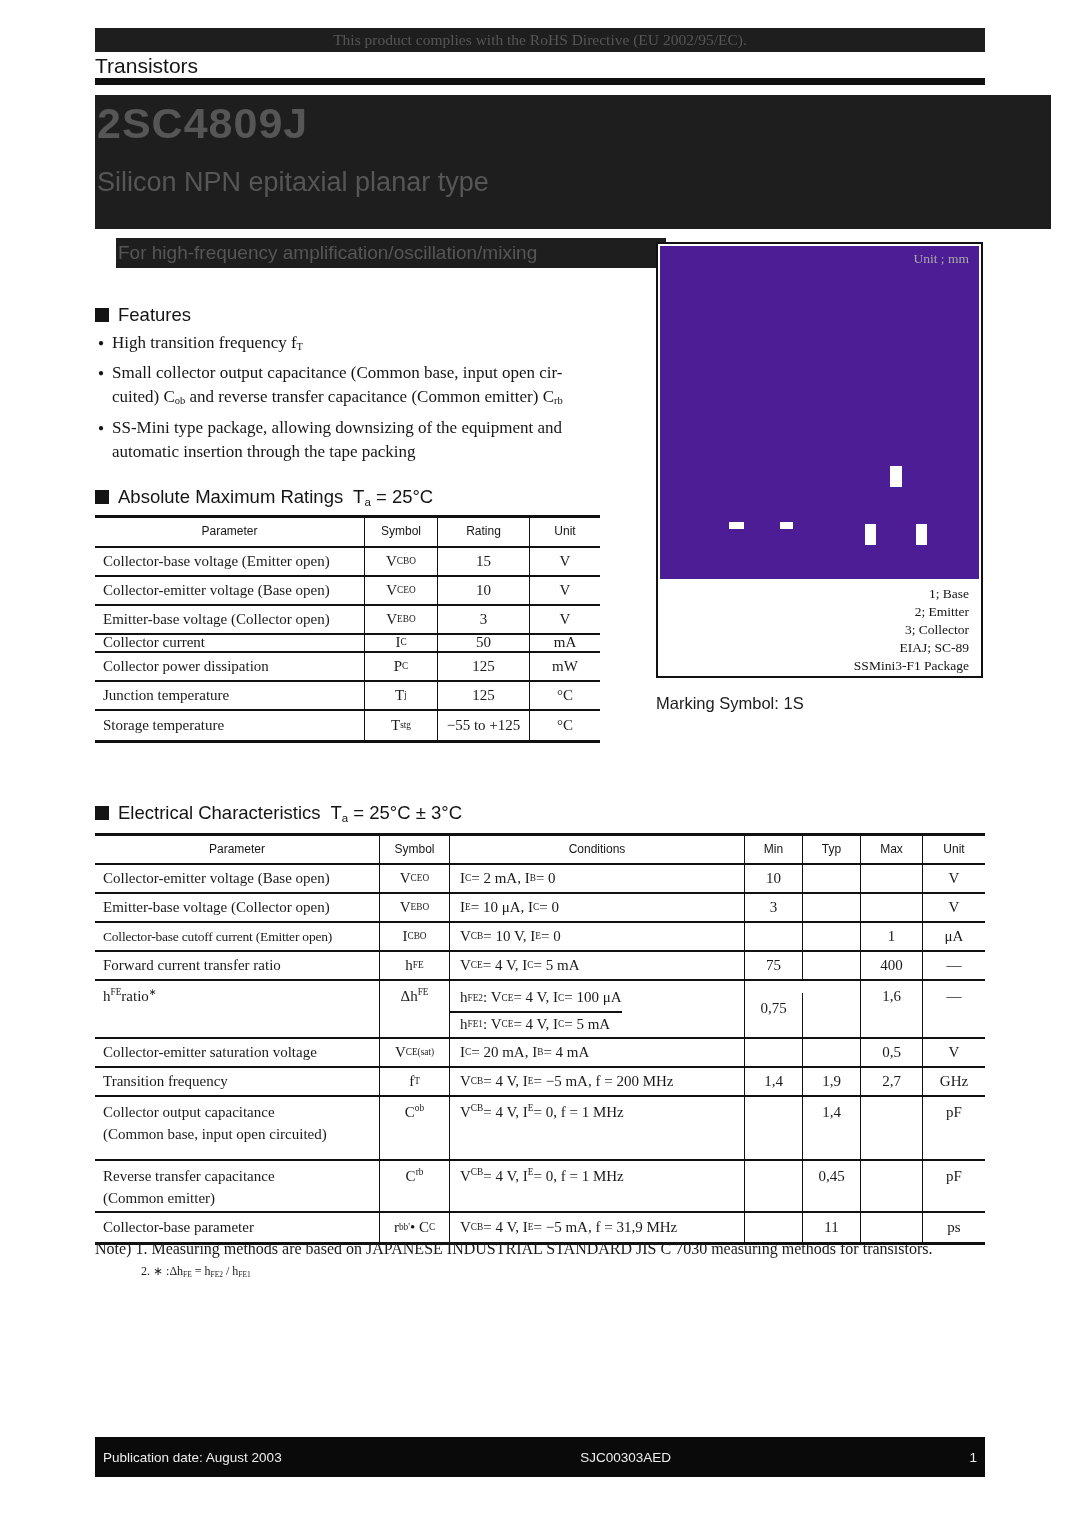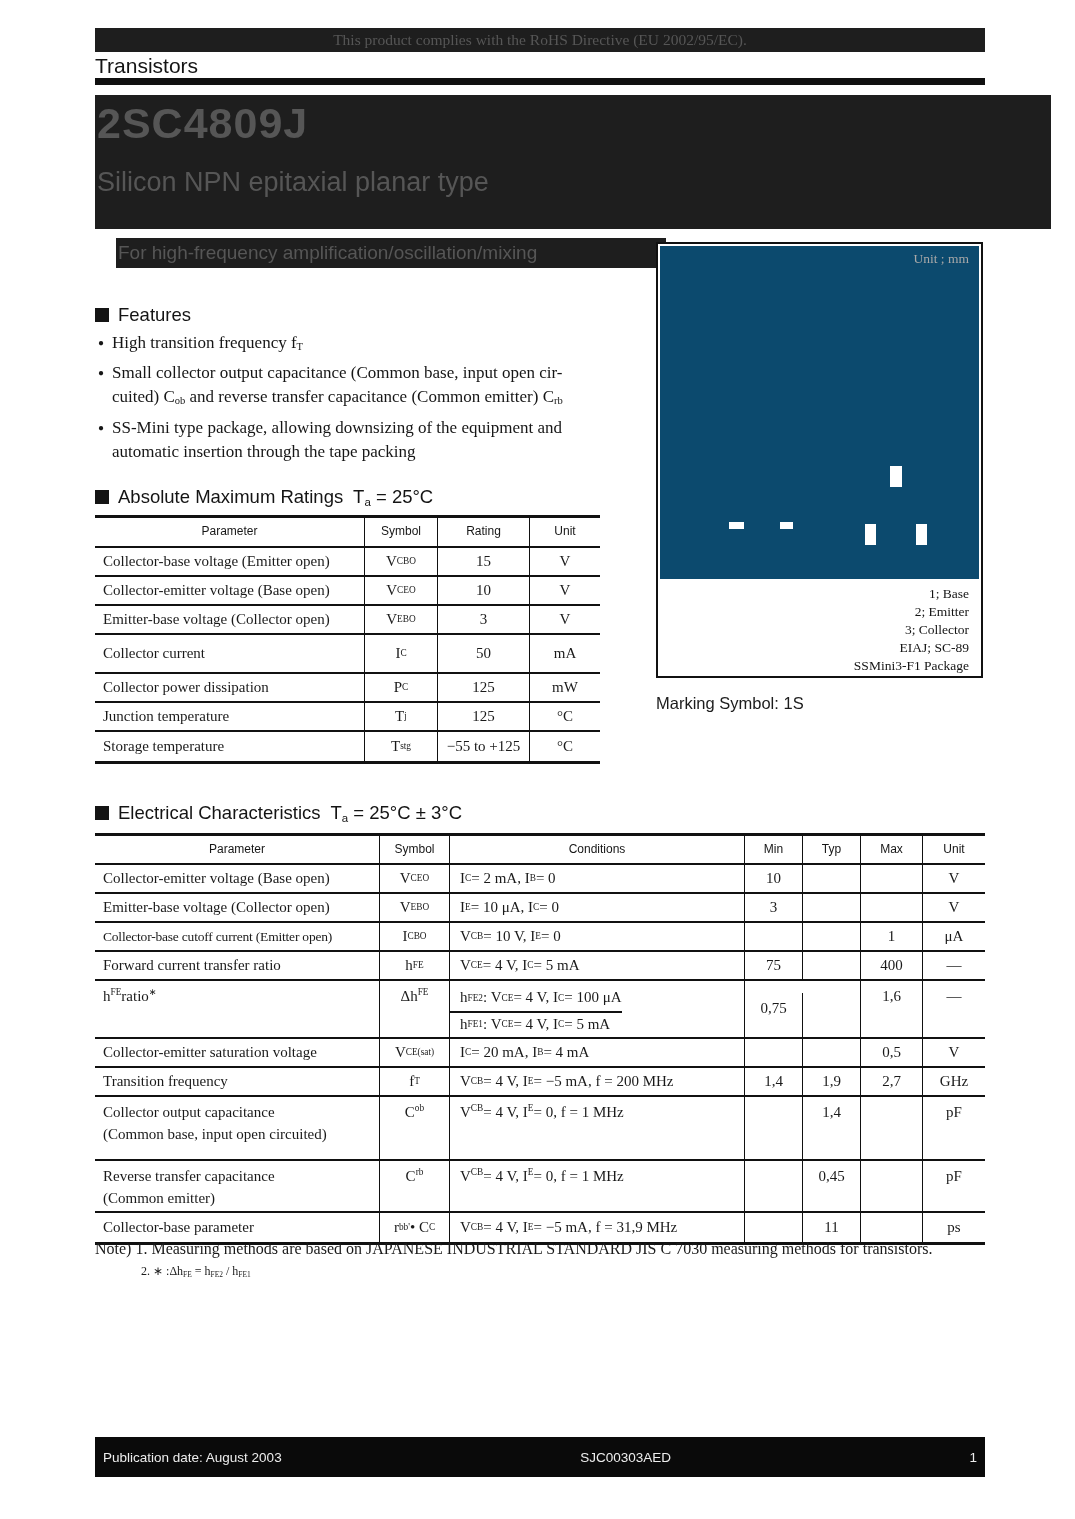--- a/index.html
+++ b/index.html
@@ -37,21 +37,21 @@
   .tcell.left{justify-content:flex-start;padding-left:8px;text-align:left;}
   .tcell.cond{justify-content:flex-start;padding-left:10px;text-align:left;}
   .thead .tcell{font-family:"Liberation Sans",sans-serif;font-size:12px;color:#161616;}
   .trow.top .tcell{align-items:flex-start;padding-top:5px;}
   .tcell.condensed{font-size:13.5px;letter-spacing:-0.2px;}
   .tcell.cond-split{flex-direction:column;align-items:stretch;padding:0;}
   .sub-cond{flex:1;display:flex;align-items:center;padding-left:10px;box-sizing:border-box;}
   .sub-cond.first{border-bottom:2px solid #111;}
   
   .figure-box{border:2px solid #111;box-sizing:border-box;background:#fff;}
-  .fig-black{position:absolute;left:2px;top:2px;right:2px;background:#0c4a6e;text-align:right;}
+  .fig-black{position:absolute;left:2px;top:2px;right:2px;background:#4c1d95;text-align:right;}
   .knock{position:absolute;background:#ffffff;}
   .unit-note{position:absolute;color:#a8a8a8;font-size:13.5px;}
   .pin-labels{position:absolute;text-align:right;font-size:13.5px;line-height:18px;color:#141414;}
   .marking{font-family:"Liberation Sans",sans-serif;font-size:16.5px;color:#1c1c1c;}
   
   .note1{font-size:16px;}
   .note2{font-size:12px;}
   
   .footer-bar{background:#0a0a0a;color:#ededed;font-family:"Liberation Sans",sans-serif;font-size:13.5px;
               display:flex;align-items:center;justify-content:space-between;padding:0 8px;box-sizing:border-box;}
@@ -136,21 +136,21 @@
       <div class="tcell " style="width: 73px;">V<sub>CEO</sub></div>
       <div class="tcell " style="width: 92px;">10</div>
       <div class="tcell nr" style="width: 70px;">V</div>
     </div>
     <div class="trow" style="height: 29px;">
       <div class="tcell left" style="width: 270px;">Emitter-base voltage (Collector open)</div>
       <div class="tcell " style="width: 73px;">V<sub>EBO</sub></div>
       <div class="tcell " style="width: 92px;">3</div>
       <div class="tcell nr" style="width: 70px;">V</div>
     </div>
-    <div class="trow" style="height: 39px;">
+    <div class="trow" style="height: 18px;">
       <div class="tcell left" style="width: 270px;">Collector current</div>
       <div class="tcell " style="width: 73px;">I<sub>C</sub></div>
       <div class="tcell " style="width: 92px;">50</div>
       <div class="tcell nr" style="width: 70px;">mA</div>
     </div>
     <div class="trow" style="height: 29px;">
       <div class="tcell left" style="width: 270px;">Collector power dissipation</div>
       <div class="tcell " style="width: 73px;">P<sub>C</sub></div>
       <div class="tcell " style="width: 92px;">125</div>
       <div class="tcell nr" style="width: 70px;">mW</div>

